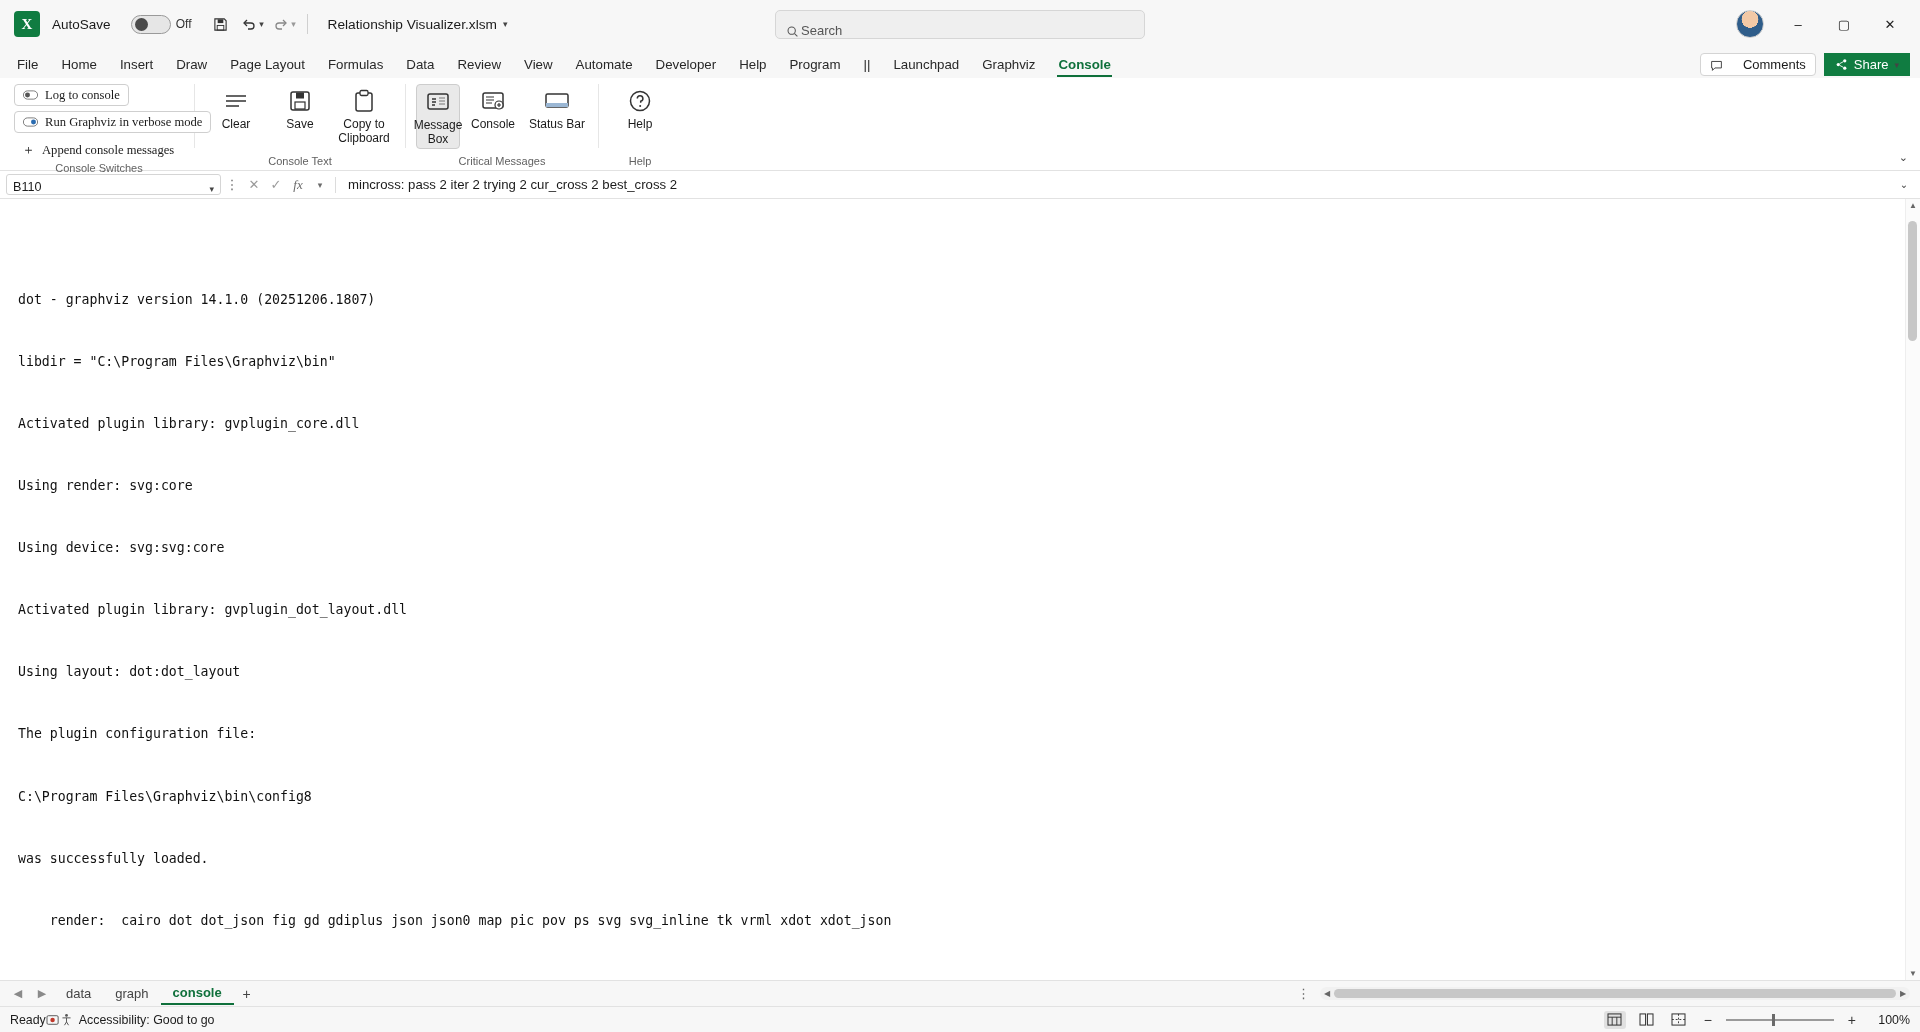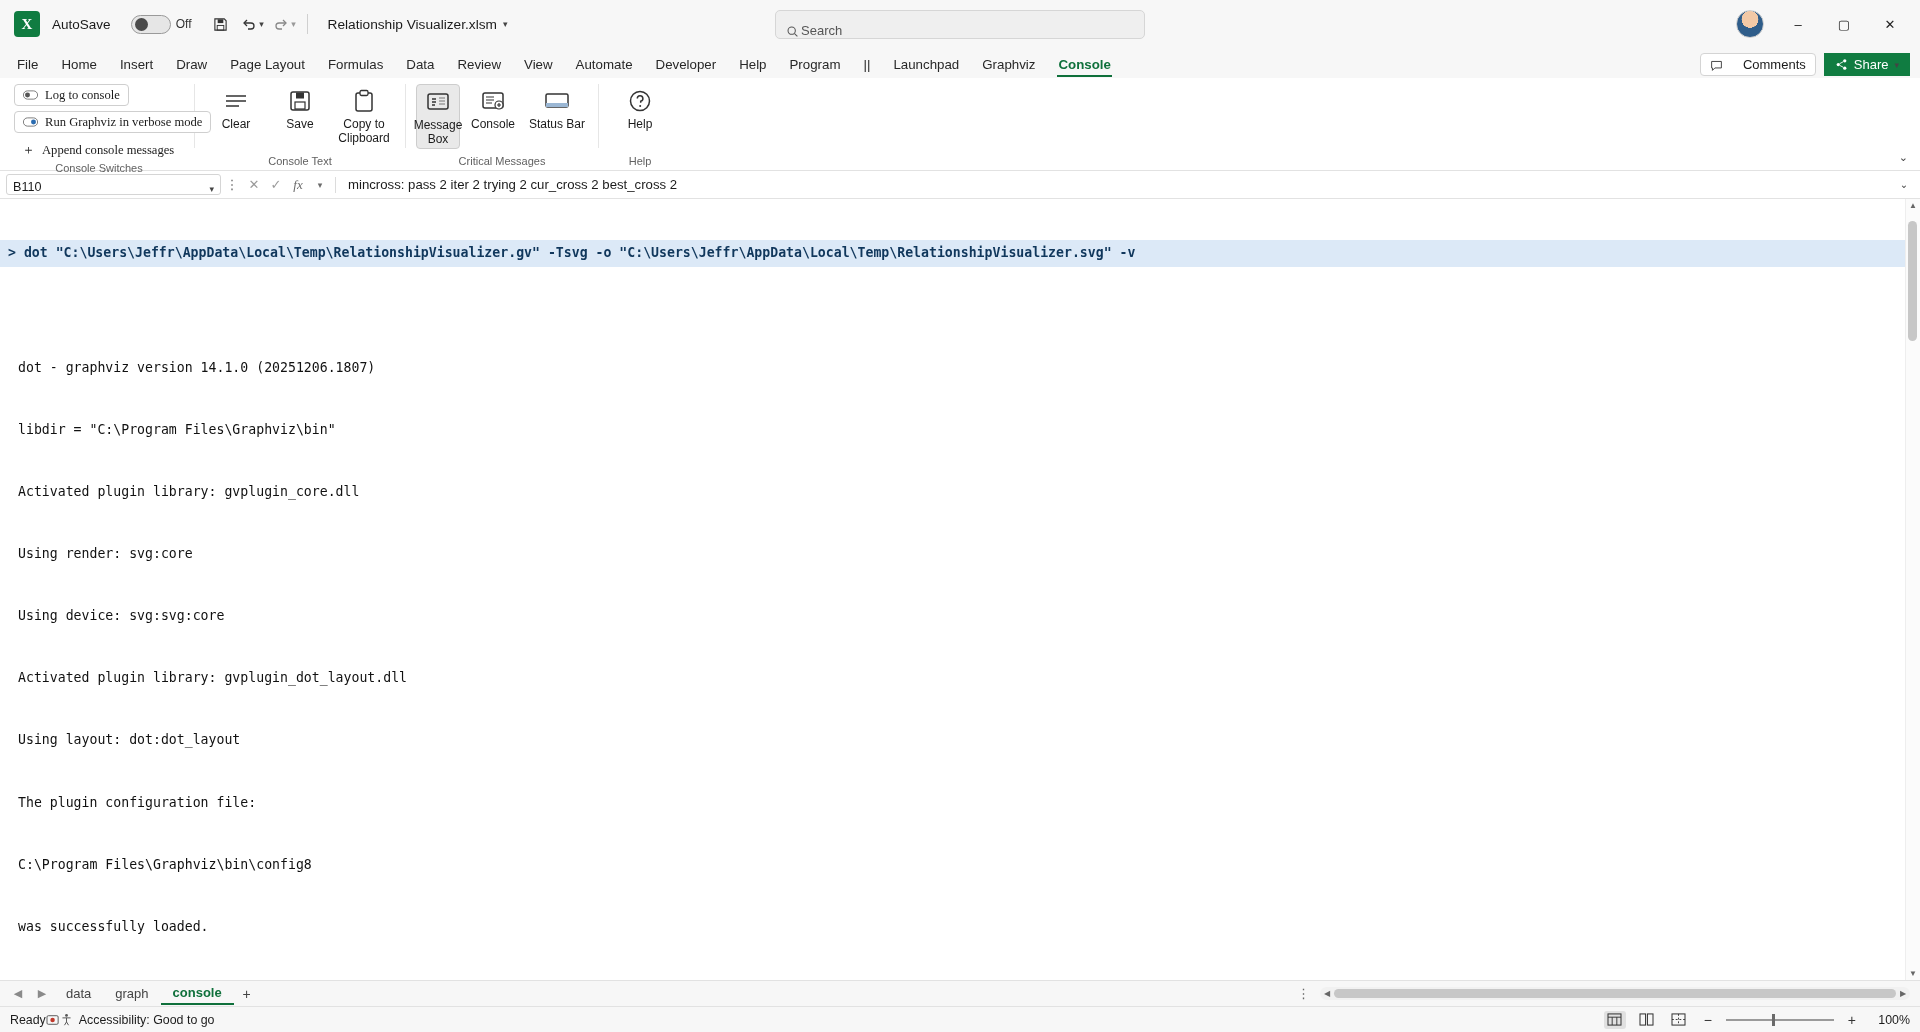--- a/index.html
+++ b/index.html
@@ -415,21 +415,20 @@
     <div class="fb-icon" style="color:#9a9a9a">✓</div>
     <div class="fb-icon" style="font-family:'Liberation Serif',serif;font-style:italic;">fx</div>
     <div class="fb-icon" style="font-size:9px">▾</div>
     <div class="fb-sep"></div>
     <div class="formula-input">mincross: pass 2 iter 2 trying 2 cur_cross 2 best_cross 2</div>
     <div class="fb-expand">⌄</div>
   </div>
 
   <div class="sheet-area">
     <div class="console-body">
-      <div class="cmd-line">&gt; dot "C:\Users\Jeffr\AppData\Local\Temp\RelationshipVisualizer.gv" -Tsvg -o "C:\Users\Jeffr\AppData\Local\Temp\RelationshipVisualizer.svg" -v</div>
       <div class="log-lines">
         <div class="log-line">dot - graphviz version 14.1.0 (20251206.1807)</div>
         <div class="log-line">libdir = "C:\Program Files\Graphviz\bin"</div>
         <div class="log-line">Activated plugin library: gvplugin_core.dll</div>
         <div class="log-line">Using render: svg:core</div>
         <div class="log-line">Using device: svg:svg:core</div>
         <div class="log-line">Activated plugin library: gvplugin_dot_layout.dll</div>
         <div class="log-line">Using layout: dot:dot_layout</div>
         <div class="log-line">The plugin configuration file:</div>
         <div class="log-line">C:\Program Files\Graphviz\bin\config8</div>

